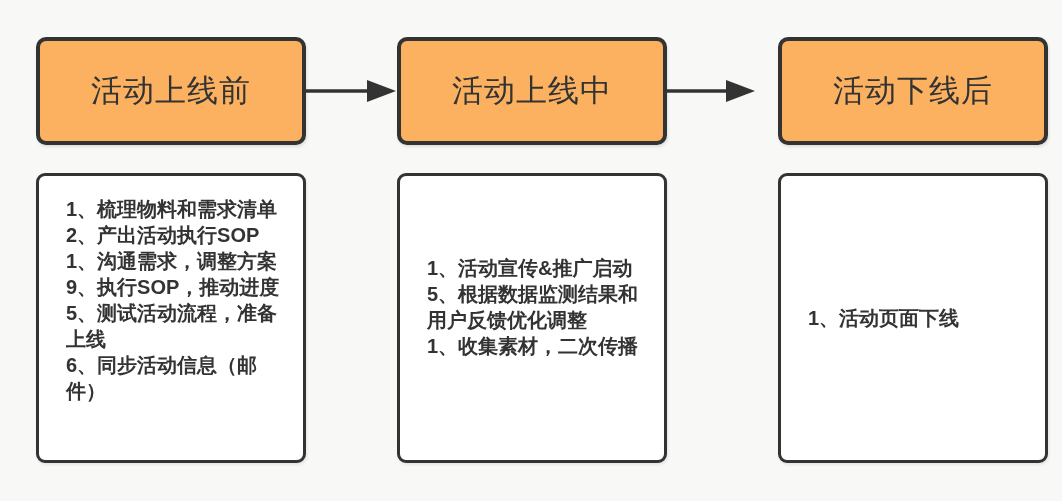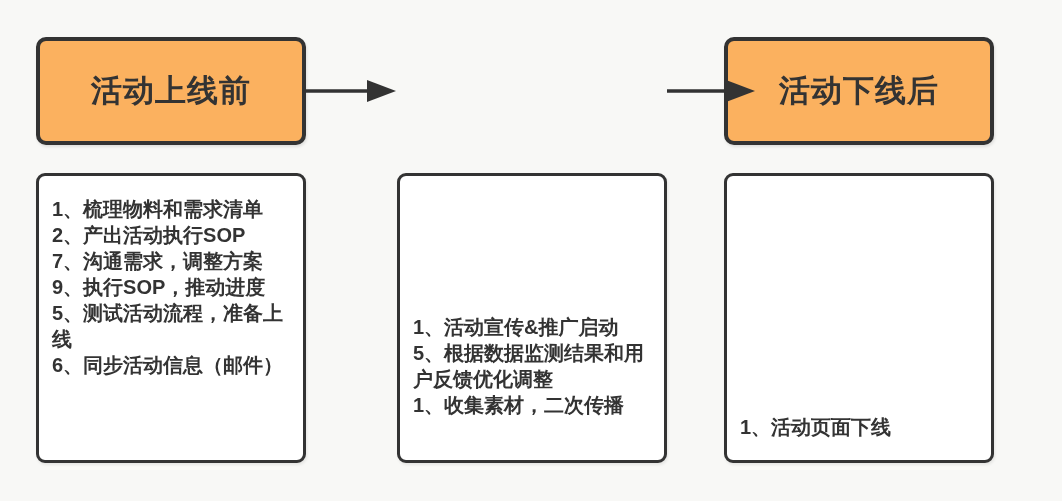--- a/index.html
+++ b/index.html
@@ -23,21 +23,21 @@
     border: 4px solid #333333;
     border-radius: 10px;
     box-sizing: border-box;
     display: flex;
     align-items: center;
     justify-content: center;
     box-shadow: 1px 2px 3px rgba(0,0,0,0.10);
   }
   .stage-title {
     font-size: 31px;
-    font-weight: bold;
+    font-weight: normal;
     color: #333333;
     letter-spacing: 1px;
     white-space: nowrap;
   }
   .detail-box {
     position: absolute;
     top: 173px;
     width: 270px;
     height: 290px;
     background: #ffffff;
@@ -48,43 +48,47 @@
     display: flex;
     flex-direction: column;
     box-shadow: 1px 2px 3px rgba(0,0,0,0.08);
   }
   .detail-box .item {
     font-size: 20px;
     font-weight: bold;
     color: #333333;
     line-height: 26px;
     text-align: left;
+    margin-left: 14px;
   }
   .col-0 { left: 36px; }
   .col-1 { left: 397px; }
-  .col-2 { left: 724px; }
+  .col-2 { left: 778px; }
   .detail-top    { justify-content: flex-start; }
-  .detail-center { justify-content: flex-end; }
+  .detail-center { justify-content: center; }
   .detail-nudge-up { padding-bottom: 42px; }
   .arrow {
     position: absolute;
     top: 78px;
     height: 26px;
   }
   .arrow-1 { left: 306px; width: 91px; }
   .arrow-2 { left: 667px; width: 89px; }
   .arrow svg { display: block; width: 100%; height: 100%; }
 </style>
 </head>
 <body>
 
 <div class="canvas">
 
   <div class="stage-box col-0">
     <span class="stage-title">活动上线前</span>
+  </div>
+  <div class="stage-box col-1">
+    <span class="stage-title">活动上线中</span>
   </div>
   <div class="stage-box col-2">
     <span class="stage-title">活动下线后</span>
   </div>
 
   <div class="arrow arrow-1">
     <svg viewBox="0 0 91 26" preserveAspectRatio="none">
       <line x1="0" y1="13" x2="64" y2="13" stroke="#333333" stroke-width="3.5"></line>
       <polygon points="61,2 90,13 61,24" fill="#333333"></polygon>
     </svg>
@@ -93,21 +97,21 @@
     <svg viewBox="0 0 89 26" preserveAspectRatio="none">
       <line x1="0" y1="13" x2="62" y2="13" stroke="#333333" stroke-width="3.5"></line>
       <polygon points="59,2 88,13 59,24" fill="#333333"></polygon>
     </svg>
   </div>
 
   <div class="detail-box detail-top col-0">
     <div>
         <div class="item">1、梳理物料和需求清单</div>
         <div class="item">2、产出活动执行SOP</div>
-        <div class="item">7、沟通需求，调整方案</div>
+        <div class="item">1、沟通需求，调整方案</div>
         <div class="item">9、执行SOP，推动进度</div>
         <div class="item">5、测试活动流程，准备上线</div>
         <div class="item">6、同步活动信息（邮件）</div>
       </div>
   </div>
   <div class="detail-box detail-center detail-nudge-up col-1">
     <div>
         <div class="item">1、活动宣传&amp;推广启动</div>
         <div class="item">5、根据数据监测结果和用户反馈优化调整</div>
         <div class="item">1、收集素材，二次传播</div>

